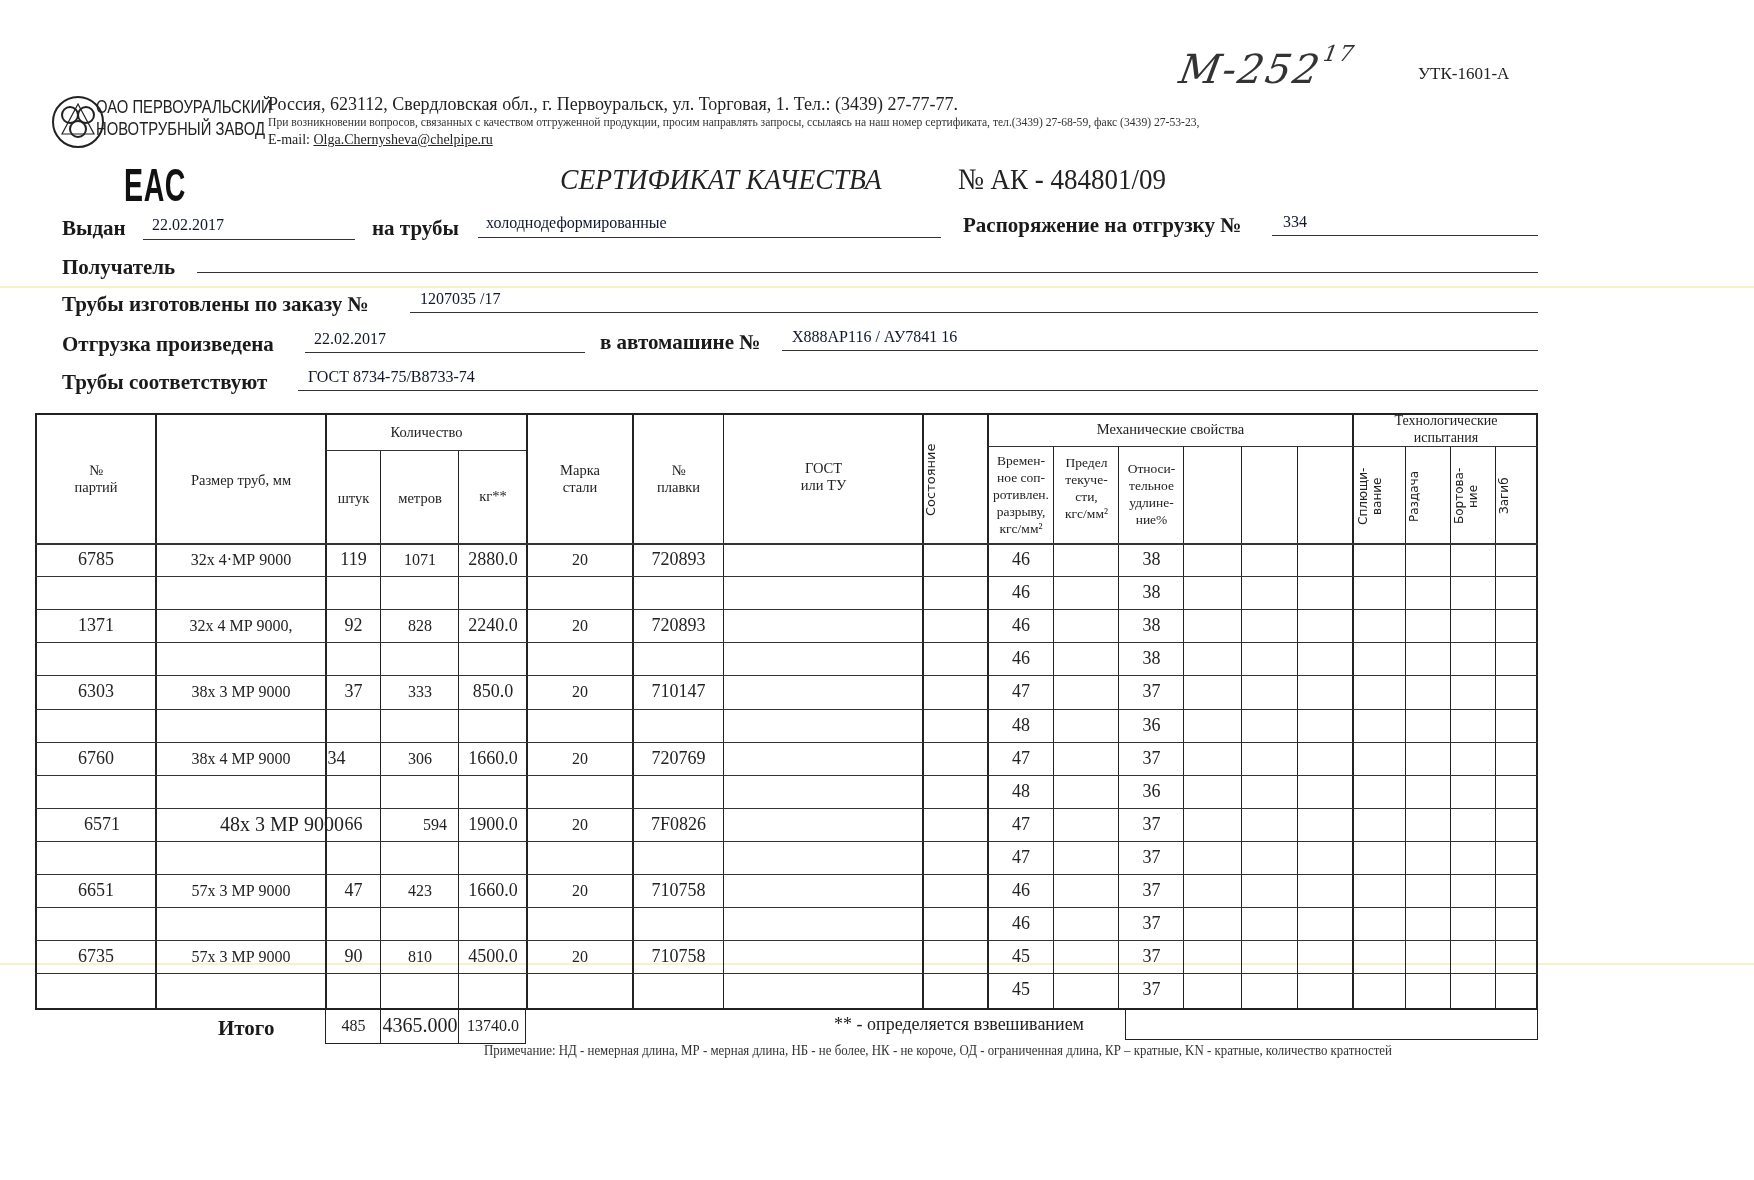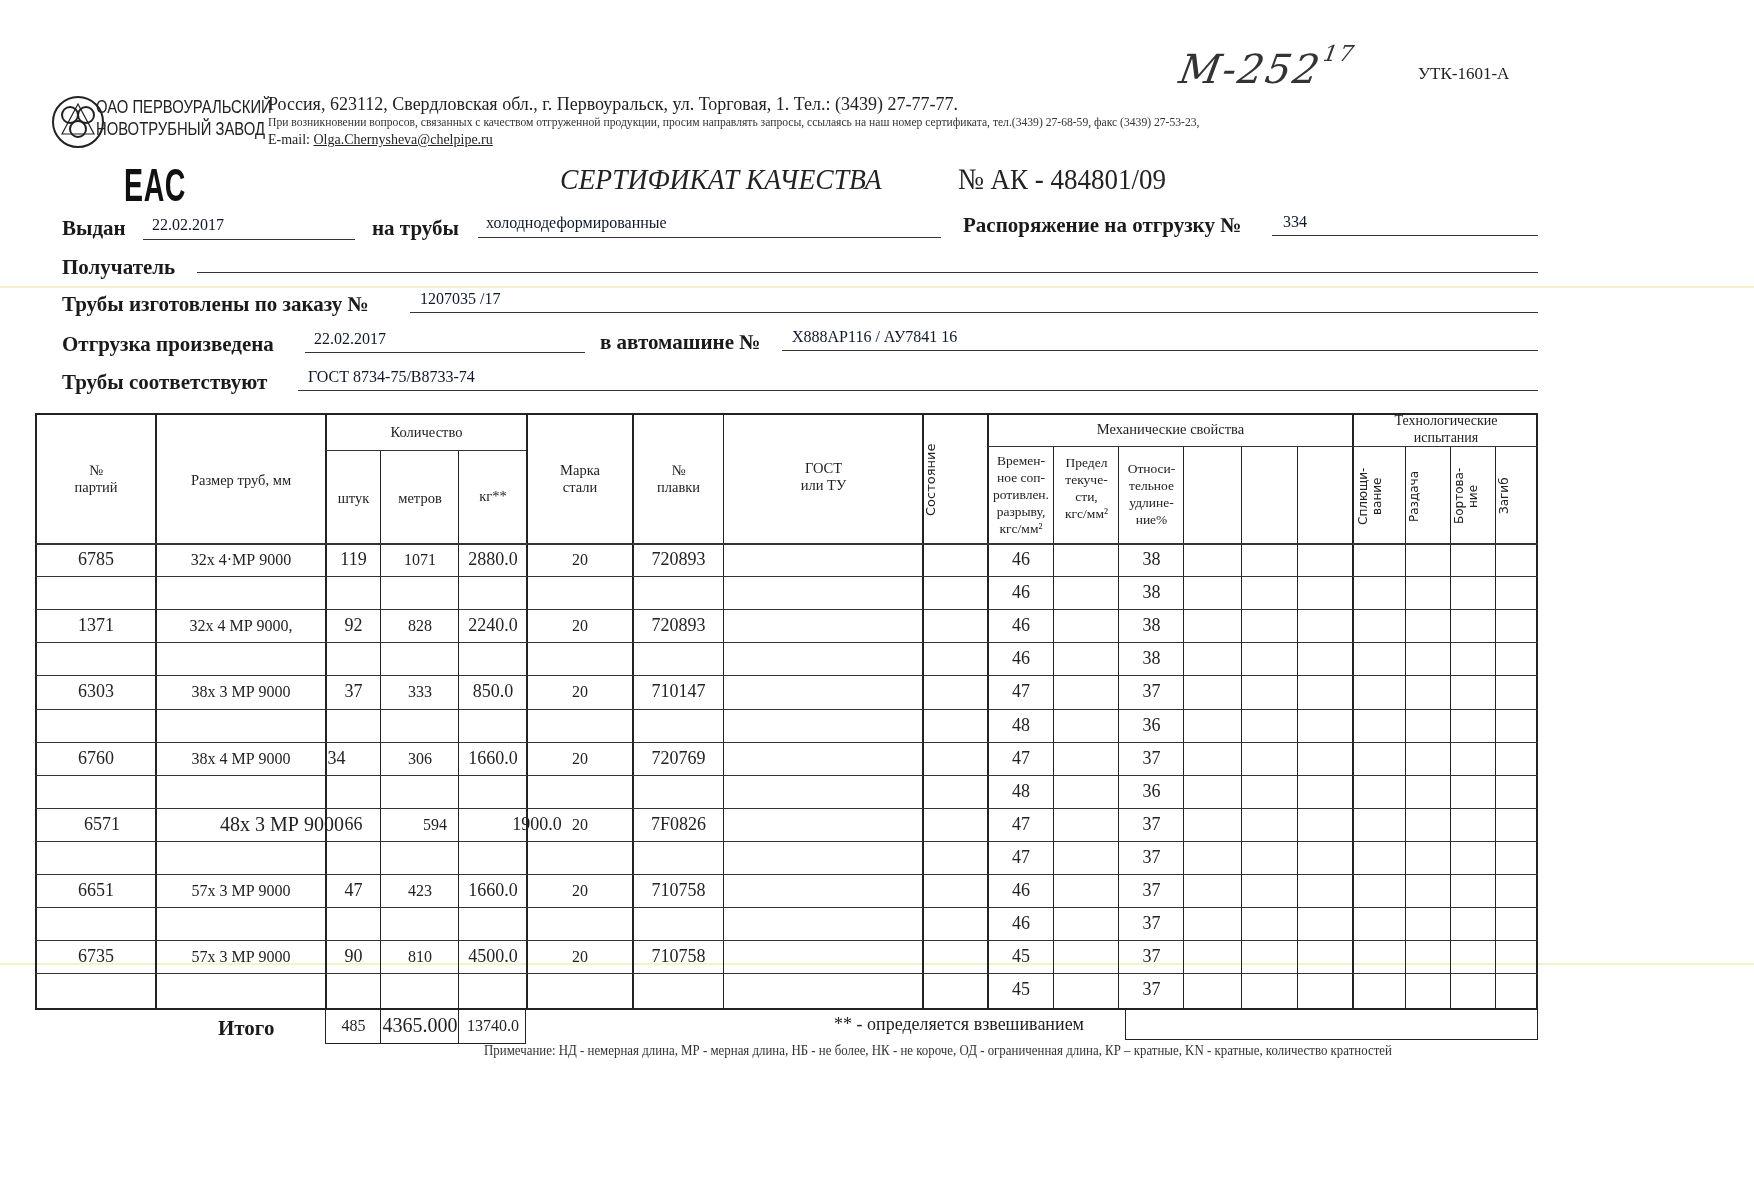--- a/index.html
+++ b/index.html
@@ -208,21 +208,21 @@
     <div class="cell" style="left: 157px; top: 742px; width: 168px; font-size: 16px;">38х 4 МР 9000</div>
     <div class="cell" style="left: 310px; top: 742px; width: 53px;">34</div>
     <div class="cell" style="left: 382px; top: 742px; width: 76px; font-size: 16px;">306</div>
     <div class="cell" style="left: 460px; top: 742px; width: 66px;">1660.0</div>
     <div class="cell" style="left: 528px; top: 742px; width: 104px; font-size: 16px;">20</div>
     <div class="cell" style="left: 634px; top: 742px; width: 89px;">720769</div>
     <div class="cell" style="left: 37px; top: 808px; width: 130px;">6571</div>
     <div class="cell" style="left: 157px; top: 808px; width: 168px; font-size: 20px; margin-left: 41px;">48х 3 МР 9000</div>
     <div class="cell" style="left: 327px; top: 808px; width: 53px;">66</div>
     <div class="cell" style="left: 382px; top: 808px; width: 76px; font-size: 16px; margin-left: 15px;">594</div>
-    <div class="cell" style="left: 460px; top: 808px; width: 66px; margin-left: 44px;">1900.0</div>
+    <div class="cell" style="left: 460px; top: 808px; width: 66px;">1900.0</div>
     <div class="cell" style="left: 528px; top: 808px; width: 104px; font-size: 16px;">20</div>
     <div class="cell" style="left: 634px; top: 808px; width: 89px;">7F0826</div>
     <div class="cell" style="left: 37px; top: 874px; width: 118px;">6651</div>
     <div class="cell" style="left: 157px; top: 874px; width: 168px; font-size: 16px;">57х 3 МР 9000</div>
     <div class="cell" style="left: 327px; top: 874px; width: 53px;">47</div>
     <div class="cell" style="left: 382px; top: 874px; width: 76px; font-size: 16px;">423</div>
     <div class="cell" style="left: 460px; top: 874px; width: 66px;">1660.0</div>
     <div class="cell" style="left: 528px; top: 874px; width: 104px; font-size: 16px;">20</div>
     <div class="cell" style="left: 634px; top: 874px; width: 89px;">710758</div>
     <div class="cell" style="left: 37px; top: 940px; width: 118px;">6735</div>

